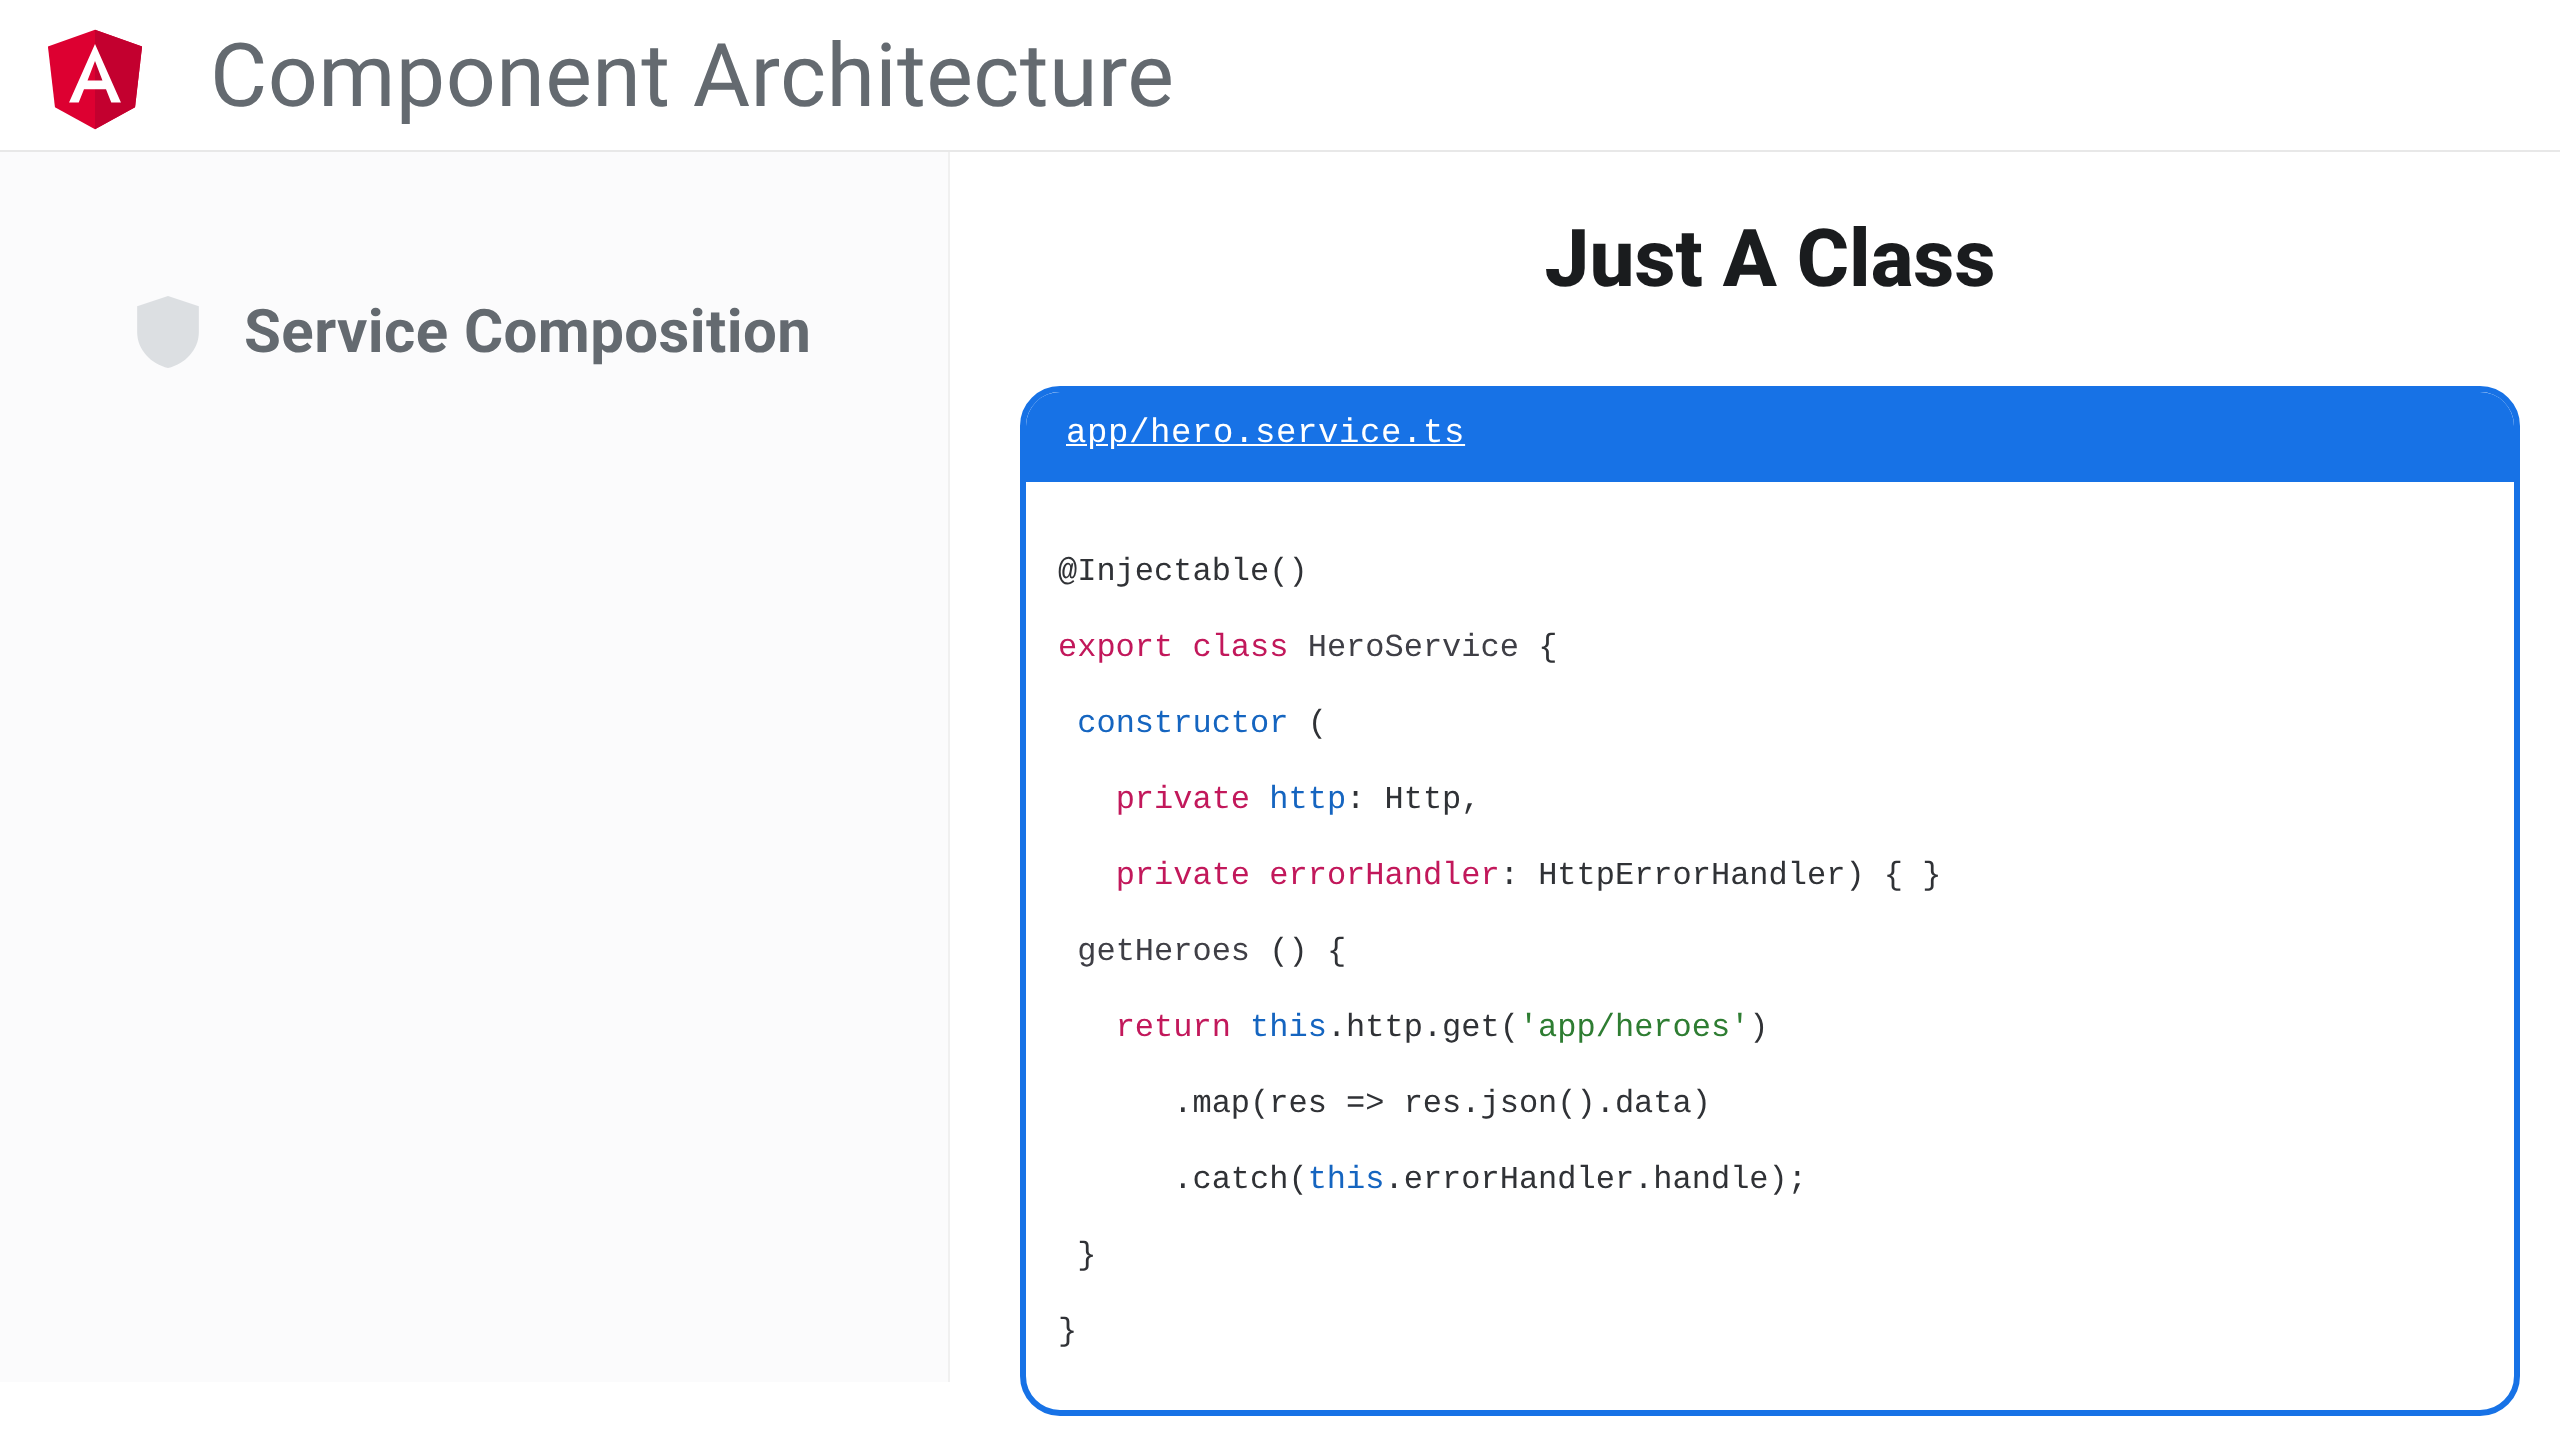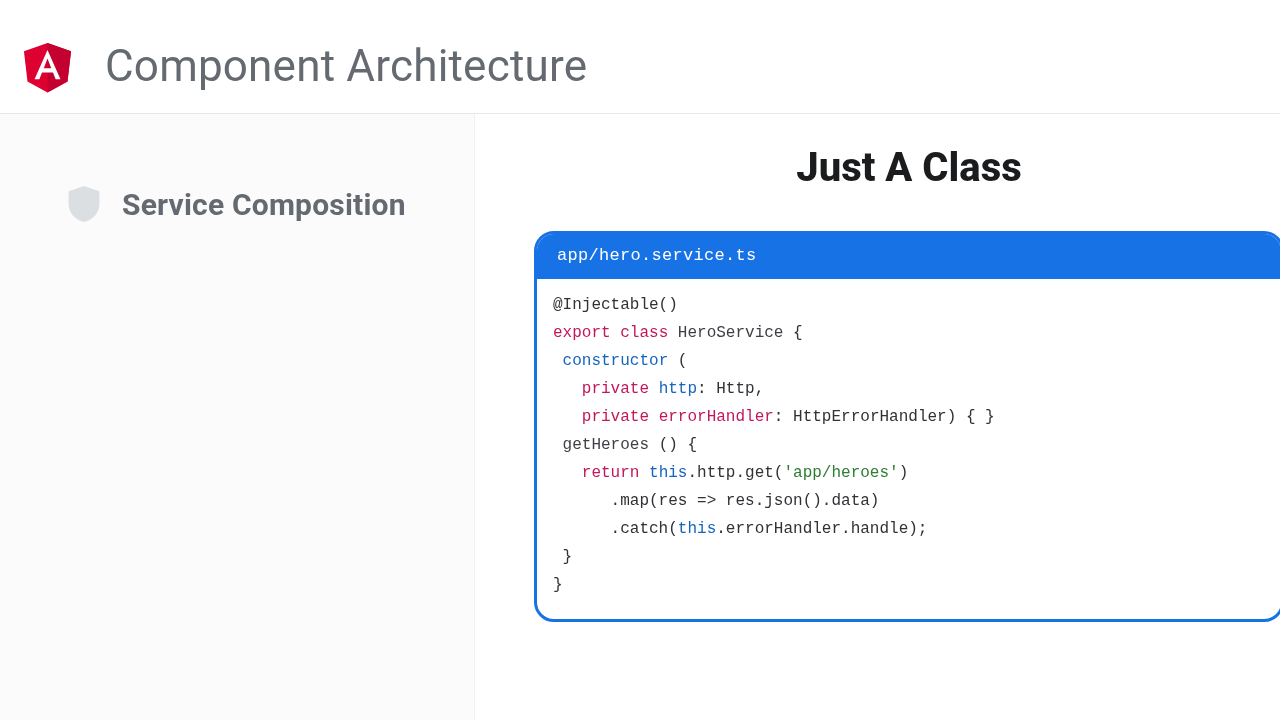--- a/index.html
+++ b/index.html
@@ -2,48 +2,48 @@
 <html><head>
 <meta charset="utf-8">
 <style>
 * { margin:0; padding:0; box-sizing:border-box; }
 body {
   width:1280px; height:720px;
   font-family: "Roboto","Helvetica Neue",Arial,sans-serif;
   background:#ffffff; color:#212121; overflow:hidden;
 }
 .header {
-  height:95px; display:flex; align-items:center;
-  padding:0 20px 0 20px; border-bottom:1px solid #e8e8e8;margin-top:19px;
+  height:76px; display:flex; align-items:center;
+  padding:0 20px 0 20px; border-bottom:1px solid #e8e8e8;
 }
 .logo { width:55px; height:58px; margin-right:30px; flex:0 0 auto; }
 .page-title { font-size:44px; font-weight:400; color:#646a70; letter-spacing:0.2px; }
-.body-row { display:flex; height:615px;gap:24px; }
+.body-row { display:flex; height:615px; }
 .sidebar {
   width:475px; flex:0 0 475px; background:#fbfbfc; height:100%;
   padding:72px 40px 0 68px; border-right:1px solid #f0f0f0;
 }
 .side-item { display:flex; align-items:center; gap:22px; }
 .shield-icon { width:32px; height:36px; fill:#dcdfe2; flex:0 0 auto; }
 .side-label { font-size:30px; font-weight:700; color:#646a70; letter-spacing:0.2px; }
 .content { flex:1; padding:30px 35px 0 35px; }
 .content-heading { font-size:40px; font-weight:800; color:#1a1c1e; text-align:center; margin-bottom:40px; }
 .code-card {
   border:3px solid #1772e6; border-radius:20px; overflow:hidden;
   width:750px; margin:0 auto; background:#ffffff;
 }
 .code-card-header {
   background:#1772e6; color:#ffffff; padding:12px 20px 14px 20px;
   font-family:"SFMono-Regular",Consolas,"Liberation Mono",Menlo,monospace;
-  font-size:17px; letter-spacing:0.3px;
+  font-size:17px; letter-spacing:0.3px;text-decoration:underline;
 }
 .code-block {
-  padding:12px 16px 20px 16px;
+  padding:26px 16px 20px 16px;
   font-family:"SFMono-Regular",Consolas,"Liberation Mono",Menlo,monospace;
-  font-size:16px; line-height:28px; color:#303236; white-space:pre;
+  font-size:16px; line-height:38px; color:#303236; white-space:pre;
 }
 .kw   { color:#c2185b; }  
 .ctor { color:#1565c0; }  
 .type { color:#3f3f46; }  
 .str  { color:#2e7d32; }  
 .err  { color:#c2185b; }  
 </style>
 </head>
 <body>
 

